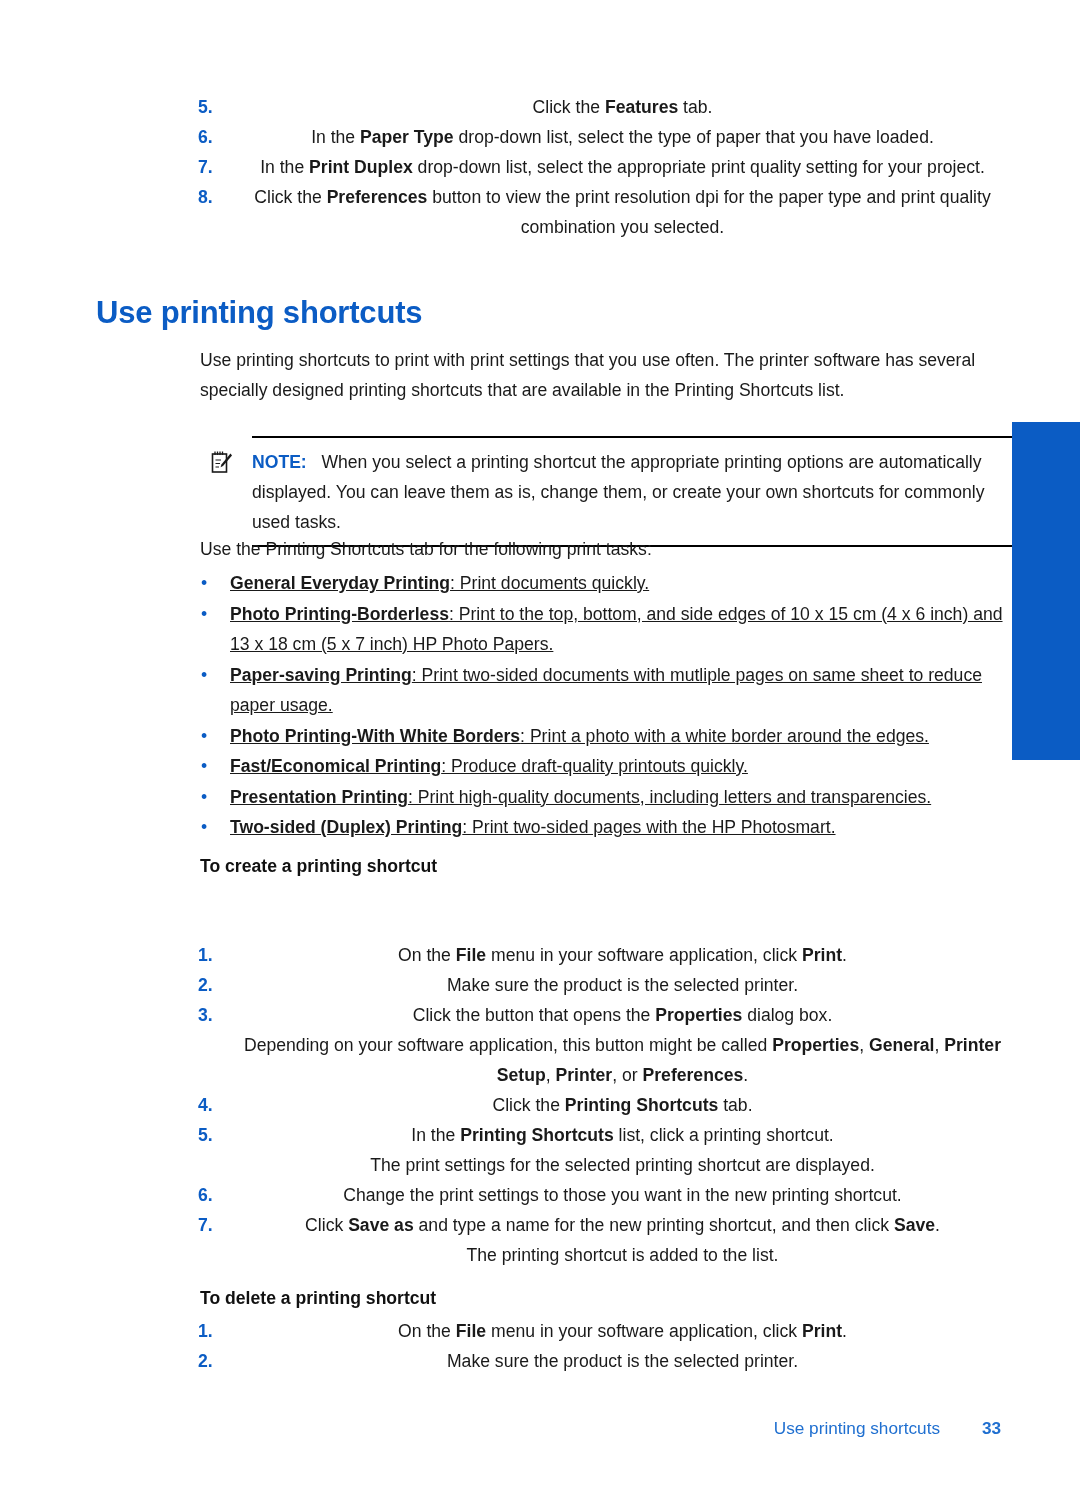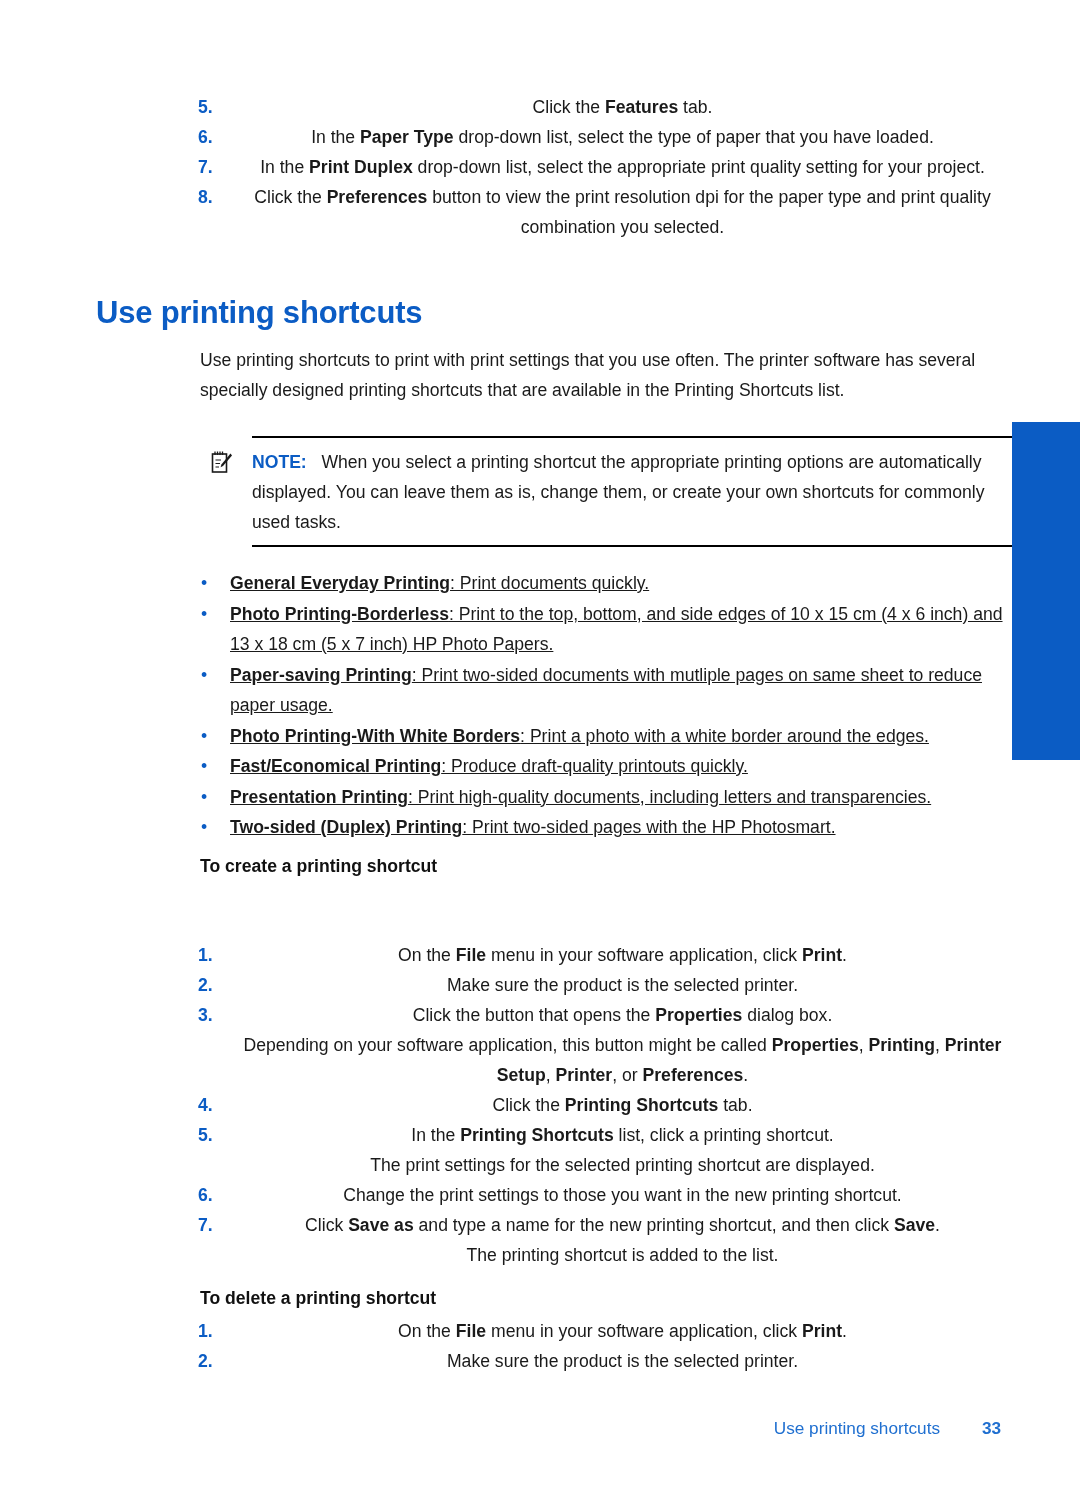--- a/index.html
+++ b/index.html
@@ -222,20 +222,21 @@
         </svg>
       </span>
       <span class="note-text">
         <span class="note-label">NOTE:&nbsp;&nbsp;</span>
         <span>When you select a printing shortcut the appropriate printing options are automatically displayed. You can leave them as is, change them, or create your own shortcuts for commonly used tasks.</span>
       </span>
     </div>
     <div class="note-rule"></div>
   </div>
 
+  <div class="body-para" style="top:534px;">Use the Printing Shortcuts tab for the following print tasks:</div>
 
   <div class="bullet-list" id="task-bullets" style="top:568px;">
       <div class="bullet-item">
         <span class="bullet-marker">•</span>
         <span class="bullet-body"><b>General Everyday Printing</b>: Print documents quickly.</span>
       </div>
       <div class="bullet-item">
         <span class="bullet-marker">•</span>
         <span class="bullet-body"><b>Photo Printing-Borderless</b>: Print to the top, bottom, and side edges of 10 x 15 cm (4 x 6 inch) and 13 x 18 cm (5 x 7 inch) HP Photo Papers.</span>
       </div>
@@ -266,21 +267,21 @@
       <div class="num-item">
         <span class="num-marker">1.</span>
         <span class="num-body">On the <b>File</b> menu in your software application, click <b>Print</b>.</span>
       </div>
       <div class="num-item">
         <span class="num-marker">2.</span>
         <span class="num-body">Make sure the product is the selected printer.</span>
       </div>
       <div class="num-item">
         <span class="num-marker">3.</span>
-        <span class="num-body">Click the button that opens the <b>Properties</b> dialog box.<br>Depending on your software application, this button might be called <b>Properties</b>, <b>Printing</b>, <b>Printer Setup</b>, <b>Printer</b>, or <b>Preferences</b>.</span>
+        <span class="num-body">Click the button that opens the <b>Properties</b> dialog box.<br>Depending on your software application, this button might be called <b>Properties</b>, <b>General</b>, <b>Printer Setup</b>, <b>Printer</b>, or <b>Preferences</b>.</span>
       </div>
       <div class="num-item">
         <span class="num-marker">4.</span>
         <span class="num-body">Click the <b>Printing Shortcuts</b> tab.</span>
       </div>
       <div class="num-item">
         <span class="num-marker">5.</span>
         <span class="num-body">In the <b>Printing Shortcuts</b> list, click a printing shortcut.<br>The print settings for the selected printing shortcut are displayed.</span>
       </div>
       <div class="num-item">

